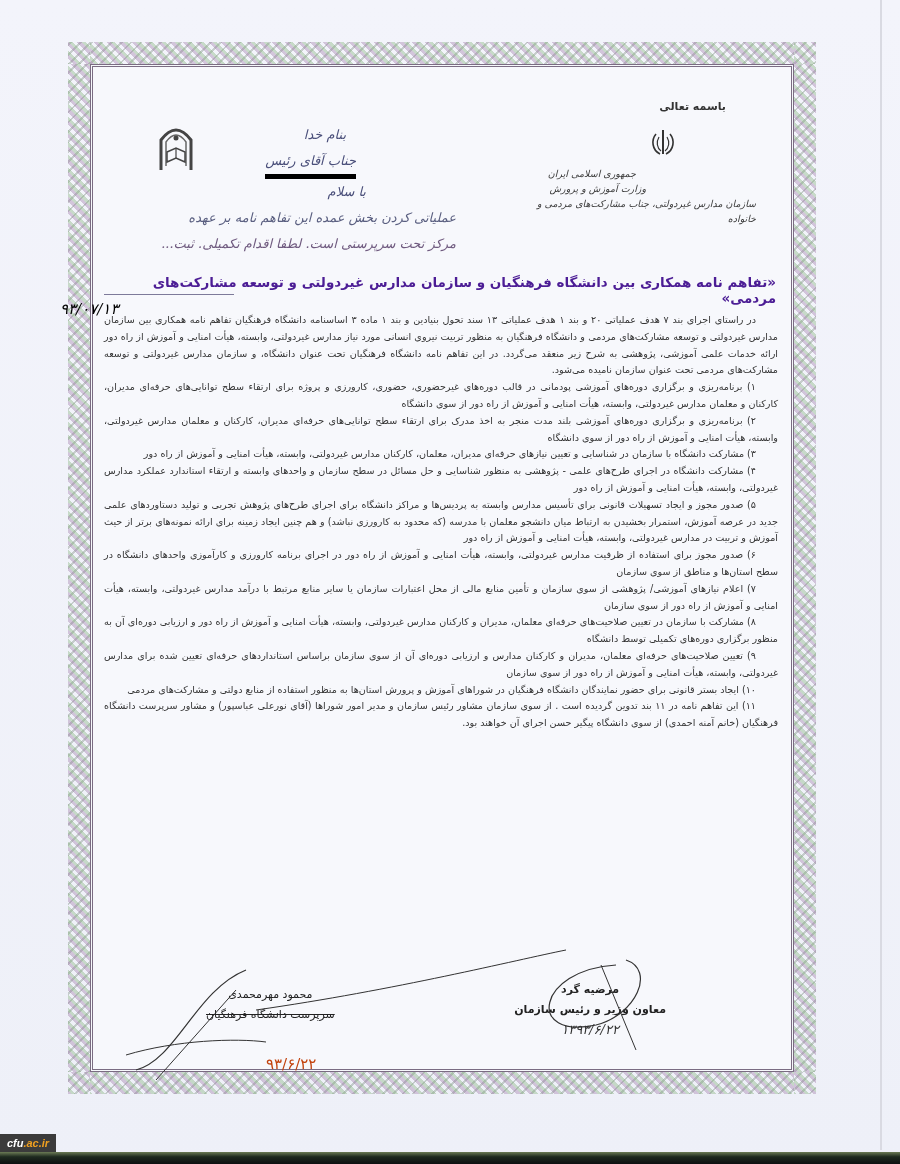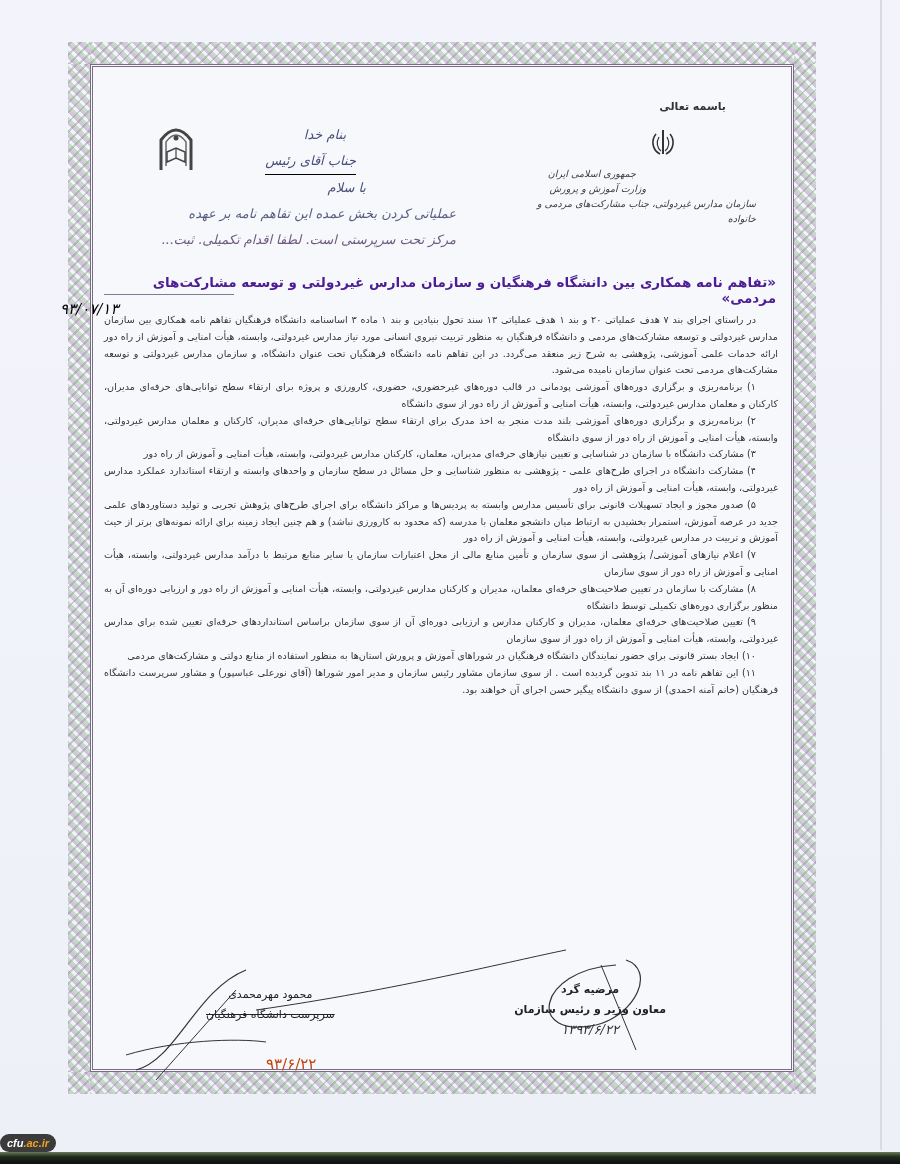--- a/index.html
+++ b/index.html
@@ -62,21 +62,21 @@
   .handwritten {
     position:absolute; left:60px; top:52px; width:300px;
     font-family:"DejaVu Serif", serif; font-style:italic;
     color:#4a4f7a; font-size:13px; line-height:26px; text-align:right;
   }
   .handwritten .l1{ padding-right:110px; }
   .handwritten .l2{ padding-right:100px; }
   .handwritten .l3{ padding-right:90px; }
   .handwritten .l4{ color:#5a5f80; }
   .handwritten .l5{ color:#6f5a7f; }
-  .handwritten .underline { border-bottom:1px solid #000000; display:inline-block; }
+  .handwritten .underline { border-bottom:5px solid #000000; display:inline-block; }
   .hand-date {
     position:absolute; left:-36px; top:230px; font-family:"DejaVu Serif",serif;
     font-style:italic; font-size:15px; color:#000000; direction:ltr;
   }
   .doc-title {
     position:absolute; right:0; left:0; top:204px; text-align:right;
     font-size:13.5px; font-weight:bold; color:#4c1d95; padding-right:10px;
   }
   .title-underline {
     position:absolute; left:8px; top:224px; width:130px; height:1px; background:#7d7a9a;
@@ -105,21 +105,20 @@
     font-size:15px; color:#c2410c;
   }
   .scribble {
     position:absolute; pointer-events:none;
   }
   .watermark {
     position:absolute; left:0; top:1134px; width:56px; height:18px;
     background:#3b3b3b; color:#fff; font-weight:bold; font-style:italic;
     font-size:11px; line-height:18px; text-align:center;
     font-family:"Liberation Sans", sans-serif;
-    border-radius:9px;
   }
   .watermark .accent { color:#f0a020; }
 </style>
 </head>
 <body>
 
 <div class="page-outer"></div>
 <div class="paper-edge"></div>
 
 <div class="border-frame"></div>
@@ -167,20 +166,21 @@
   <div class="doc-title">«تفاهم نامه همکاری بین دانشگاه فرهنگیان و سازمان مدارس غیردولتی و توسعه مشارکت‌های مردمی»</div>
   <div class="title-underline"></div>
 
   <div class="body-text">
     <p class="intro">در راستای اجرای بند ۷ هدف عملیاتی ۲۰ و بند ۱ هدف عملیاتی ۱۳ سند تحول بنیادین و بند ۱ ماده ۳ اساسنامه دانشگاه فرهنگیان تفاهم نامه همکاری بین سازمان مدارس غیردولتی و توسعه مشارکت‌های مردمی و دانشگاه فرهنگیان به منظور تربیت نیروی انسانی مورد نیاز مدارس غیردولتی، وابسته، هیأت امنایی و آموزش از راه دور ارائه خدمات علمی آموزشی، پژوهشی به شرح زیر منعقد می‌گردد. در این تفاهم نامه دانشگاه فرهنگیان تحت عنوان دانشگاه، و سازمان مدارس غیردولتی و توسعه مشارکت‌های مردمی تحت عنوان سازمان نامیده می‌شود.</p>
     <p class="item">۱) برنامه‌ریزی و برگزاری دوره‌های آموزشی پودمانی در قالب دوره‌های غیرحضوری، حضوری، کارورزی و پروژه برای ارتقاء سطح توانایی‌های حرفه‌ای مدیران، کارکنان و معلمان مدارس غیردولتی، وابسته، هیأت امنایی و آموزش از راه دور از سوی دانشگاه</p>
     <p class="item">۲) برنامه‌ریزی و برگزاری دوره‌های آموزشی بلند مدت منجر به اخذ مدرک برای ارتقاء سطح توانایی‌های حرفه‌ای مدیران، کارکنان و معلمان مدارس غیردولتی، وابسته، هیأت امنایی و آموزش از راه دور از سوی دانشگاه</p>
     <p class="item">۳) مشارکت دانشگاه با سازمان در شناسایی و تعیین نیازهای حرفه‌ای مدیران، معلمان، کارکنان مدارس غیردولتی، وابسته، هیأت امنایی و آموزش از راه دور</p>
     <p class="item">۴) مشارکت دانشگاه در اجرای طرح‌های علمی - پژوهشی به منظور شناسایی و حل مسائل در سطح سازمان و واحدهای وابسته و ارتقاء استاندارد عملکرد مدارس غیردولتی، وابسته، هیأت امنایی و آموزش از راه دور</p>
     <p class="item">۵) صدور مجوز و ایجاد تسهیلات قانونی برای تأسیس مدارس وابسته به پردیس‌ها و مراکز دانشگاه برای اجرای طرح‌های پژوهش تجربی و تولید دستاوردهای علمی جدید در عرصه آموزش، استمرار بخشیدن به ارتباط میان دانشجو معلمان با مدرسه (که محدود به کارورزی نباشد) و هم چنین ایجاد زمینه برای ارائه نمونه‌های برتر از حیث آموزش و تربیت در مدارس غیردولتی، وابسته، هیأت امنایی و آموزش از راه دور</p>
+    <p class="item">۶) صدور مجوز برای استفاده از ظرفیت مدارس غیردولتی، وابسته، هیأت امنایی و آموزش از راه دور در اجرای برنامه کارورزی و کارآموزی واحدهای دانشگاه در سطح استان‌ها و مناطق از سوی سازمان</p>
     <p class="item">۷) اعلام نیازهای آموزشی/ پژوهشی از سوی سازمان و تأمین منابع مالی از محل اعتبارات سازمان یا سایر منابع مرتبط با درآمد مدارس غیردولتی، وابسته، هیأت امنایی و آموزش از راه دور از سوی سازمان</p>
     <p class="item">۸) مشارکت با سازمان در تعیین صلاحیت‌های حرفه‌ای معلمان، مدیران و کارکنان مدارس غیردولتی، وابسته، هیأت امنایی و آموزش از راه دور و ارزیابی دوره‌ای آن به منظور برگزاری دوره‌های تکمیلی توسط دانشگاه</p>
     <p class="item">۹) تعیین صلاحیت‌های حرفه‌ای معلمان، مدیران و کارکنان مدارس و ارزیابی دوره‌ای آن از سوی سازمان براساس استانداردهای حرفه‌ای تعیین شده برای مدارس غیردولتی، وابسته، هیأت امنایی و آموزش از راه دور از سوی سازمان</p>
     <p class="item">۱۰) ایجاد بستر قانونی برای حضور نمایندگان دانشگاه فرهنگیان در شوراهای آموزش و پرورش استان‌ها به منظور استفاده از منابع دولتی و مشارکت‌های مردمی</p>
     <p class="item">۱۱) این تفاهم نامه در ۱۱ بند تدوین گردیده است . از سوی سازمان مشاور رئیس سازمان و مدیر امور شوراها (آقای نورعلی عباسپور) و مشاور سرپرست دانشگاه فرهنگیان (خانم آمنه احمدی) از سوی دانشگاه پیگیر حسن اجرای آن خواهند بود.</p>
   </div>
 
   <div class="sig-right">
     <div>مرضیه گرد</div>
     <div>معاون وزیر و رئیس سازمان</div>

